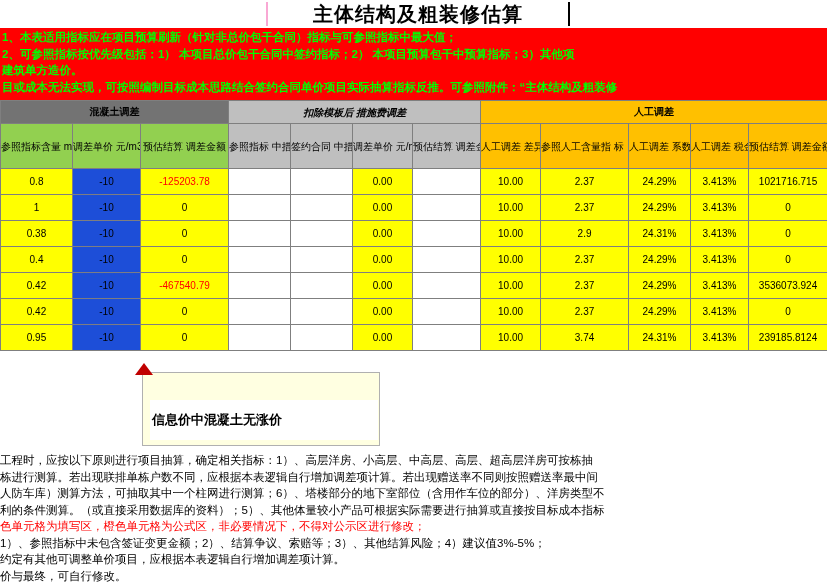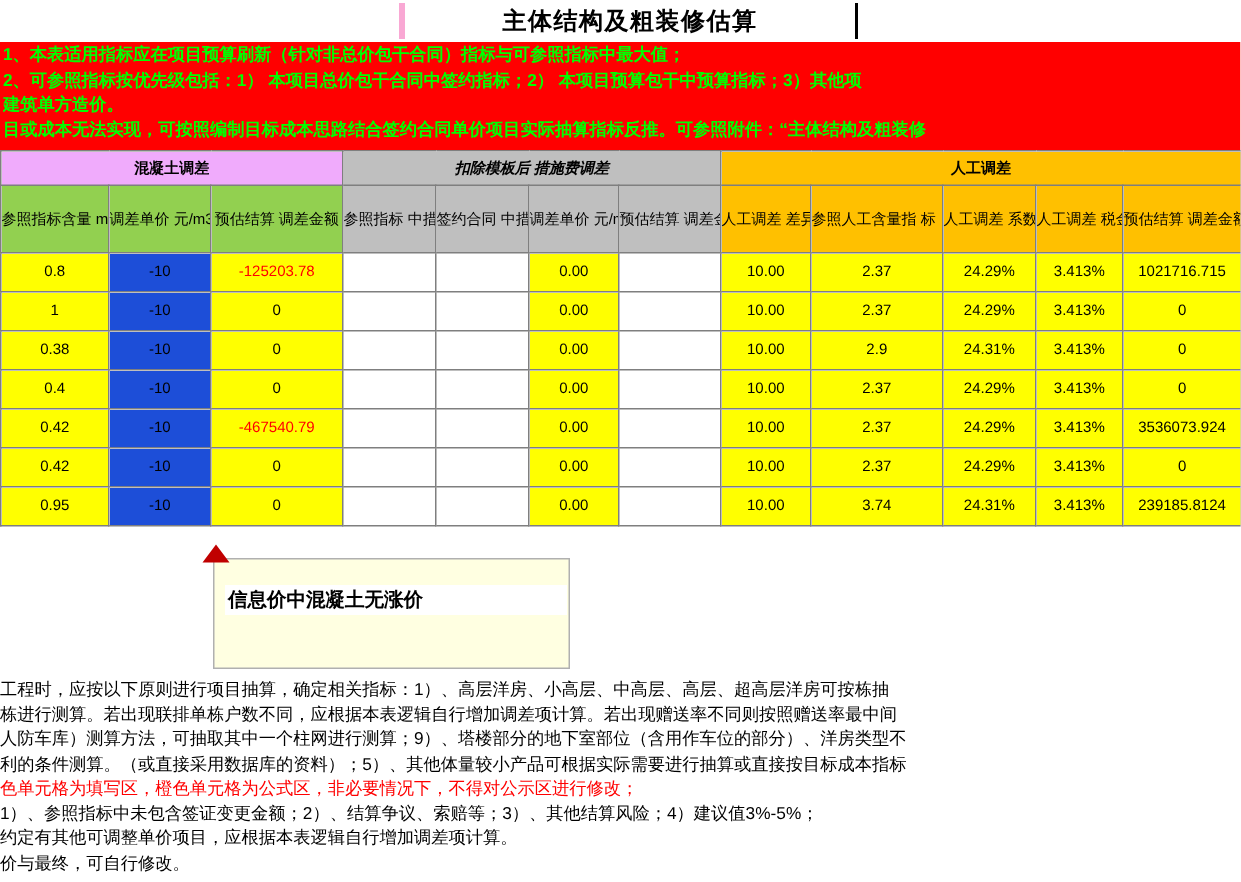--- a/index.html
+++ b/index.html
@@ -25,26 +25,26 @@
   .title-row {
     height: 28px;
     position: relative;
   }
   .title-box {
     position: absolute;
     left: 266px;
     top: 2px;
     width: 300px;
     height: 24px;
-    border-left: 4px solid #f9a8d4;
+    border-left: 2px solid #f9a8d4;
     border-right: 2px solid #000;
     display: flex;
     align-items: center;
     justify-content: center;
-    font-size: 16px;
+    font-size: 20px;
     font-weight: bold;
     letter-spacing: 1px;
   }
   
   .red-block {
     background: #ff0000;
     color: #00ff00;
     font-size: 11.5px;
     line-height: 16.5px;
     padding: 1px 2px 2px 2px;
@@ -65,21 +65,21 @@
   }
   table.main td, table.main th {
     border: 1px solid #7f7f7f;
     font-size: 10px;
     text-align: center;
     vertical-align: middle;
     padding: 0;
     overflow: hidden;
     white-space: nowrap;
   }
-  .grp-green   { background: #f0abfc; font-weight: bold; font-size: 11px; height: 22px; }
+  .grp-green   { background: #737373; font-weight: bold; font-size: 11px; height: 22px; }
   .grp-gray    { background: #bfbfbf; font-weight: bold; font-size: 11px; height: 22px; line-height: 13px; white-space: normal; font-style: italic; }
   .grp-orange  { background: #ffc000; font-weight: bold; font-size: 11px; height: 22px; }
   .hdr {
     height: 44px;
     font-size: 9.5px;
     line-height: 11px;
     white-space: normal;
   }
   .hdr-green  { background: #92d050; }
   .hdr-gray   { background: #bfbfbf; }
@@ -94,27 +94,27 @@
     left: 142px;
     top: 372px;
     width: 236px;
     height: 72px;
     background: #ffffe1;
     border: 1px solid #b0b0b0;
   }
   .callout-text {
     position: absolute;
     left: 150px;
-    top: 390px;
+    top: 400px;
     width: 224px;
     font-size: 13px;
     font-weight: bold;
     color: #000;
     background: #ffffff;
-    padding: 2px 2px;
+    padding: 12px 2px;
     line-height: 16px;
   }
   .callout-tri {
     position: absolute;
     left: 135px;
     top: 363px;
     width: 0;
     height: 0;
     border-left: 9px solid transparent;
     border-right: 9px solid transparent;
@@ -305,21 +305,21 @@
   </tbody>
     </table>
 
   <div class="callout"></div>
   <div class="callout-tri"></div>
   <div class="callout-text">信息价中混凝土无涨价</div>
 
   <div class="bottom-notes">
     <div class="nb">工程时，应按以下原则进行项目抽算，确定相关指标：1）、高层洋房、小高层、中高层、高层、超高层洋房可按栋抽</div>
     <div class="nb">栋进行测算。若出现联排单栋户数不同，应根据本表逻辑自行增加调差项计算。若出现赠送率不同则按照赠送率最中间</div>
-    <div class="nb">人防车库）测算方法，可抽取其中一个柱网进行测算；9）、塔楼部分的地下室部位（含用作车位的部分）、洋房类型不</div>
+    <div class="nb">人防车库）测算方法，可抽取其中一个柱网进行测算；6）、塔楼部分的地下室部位（含用作车位的部分）、洋房类型不</div>
     <div class="nb">利的条件测算。（或直接采用数据库的资料）；5）、其他体量较小产品可根据实际需要进行抽算或直接按目标成本指标</div>
     <div class="nr">色单元格为填写区，橙色单元格为公式区，非必要情况下，不得对公示区进行修改；</div>
     <div class="nb">1）、参照指标中未包含签证变更金额；2）、结算争议、索赔等；3）、其他结算风险；4）建议值3%-5%；</div>
     <div class="nb">约定有其他可调整单价项目，应根据本表逻辑自行增加调差项计算。</div>
     <div class="nb">价与最终，可自行修改。</div>
   </div>
 
 </div>
 
 </body></html>

